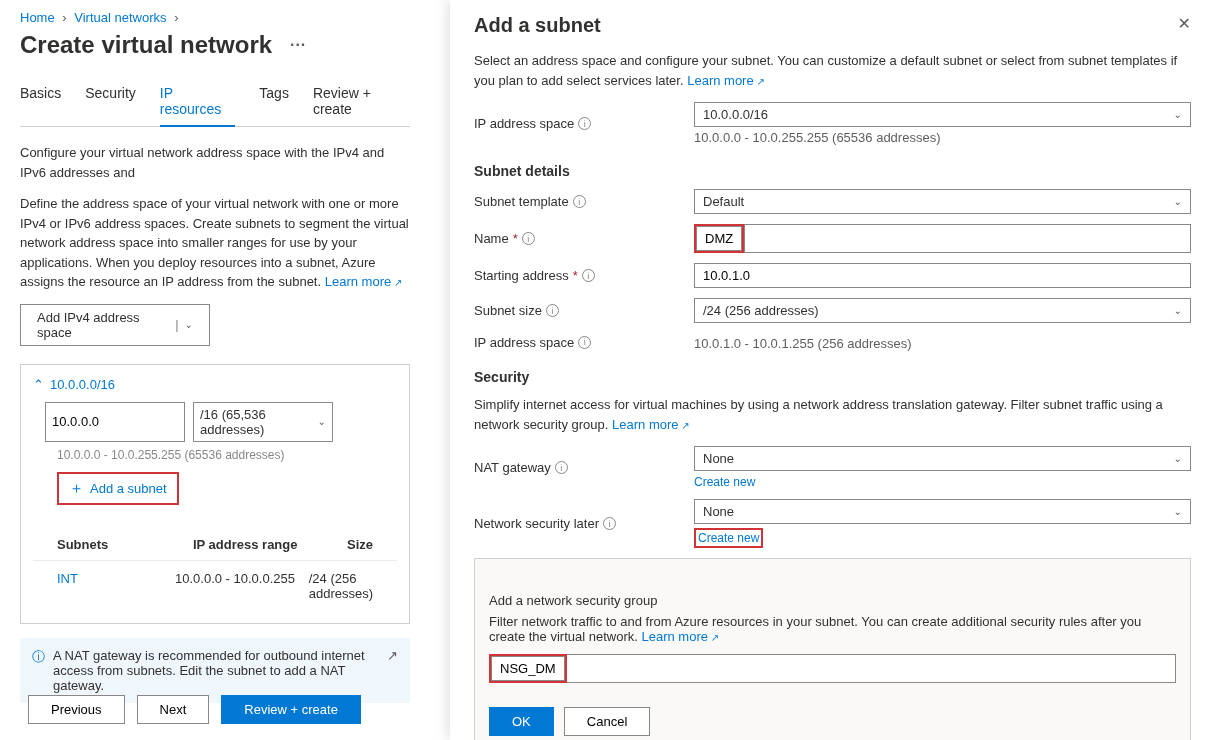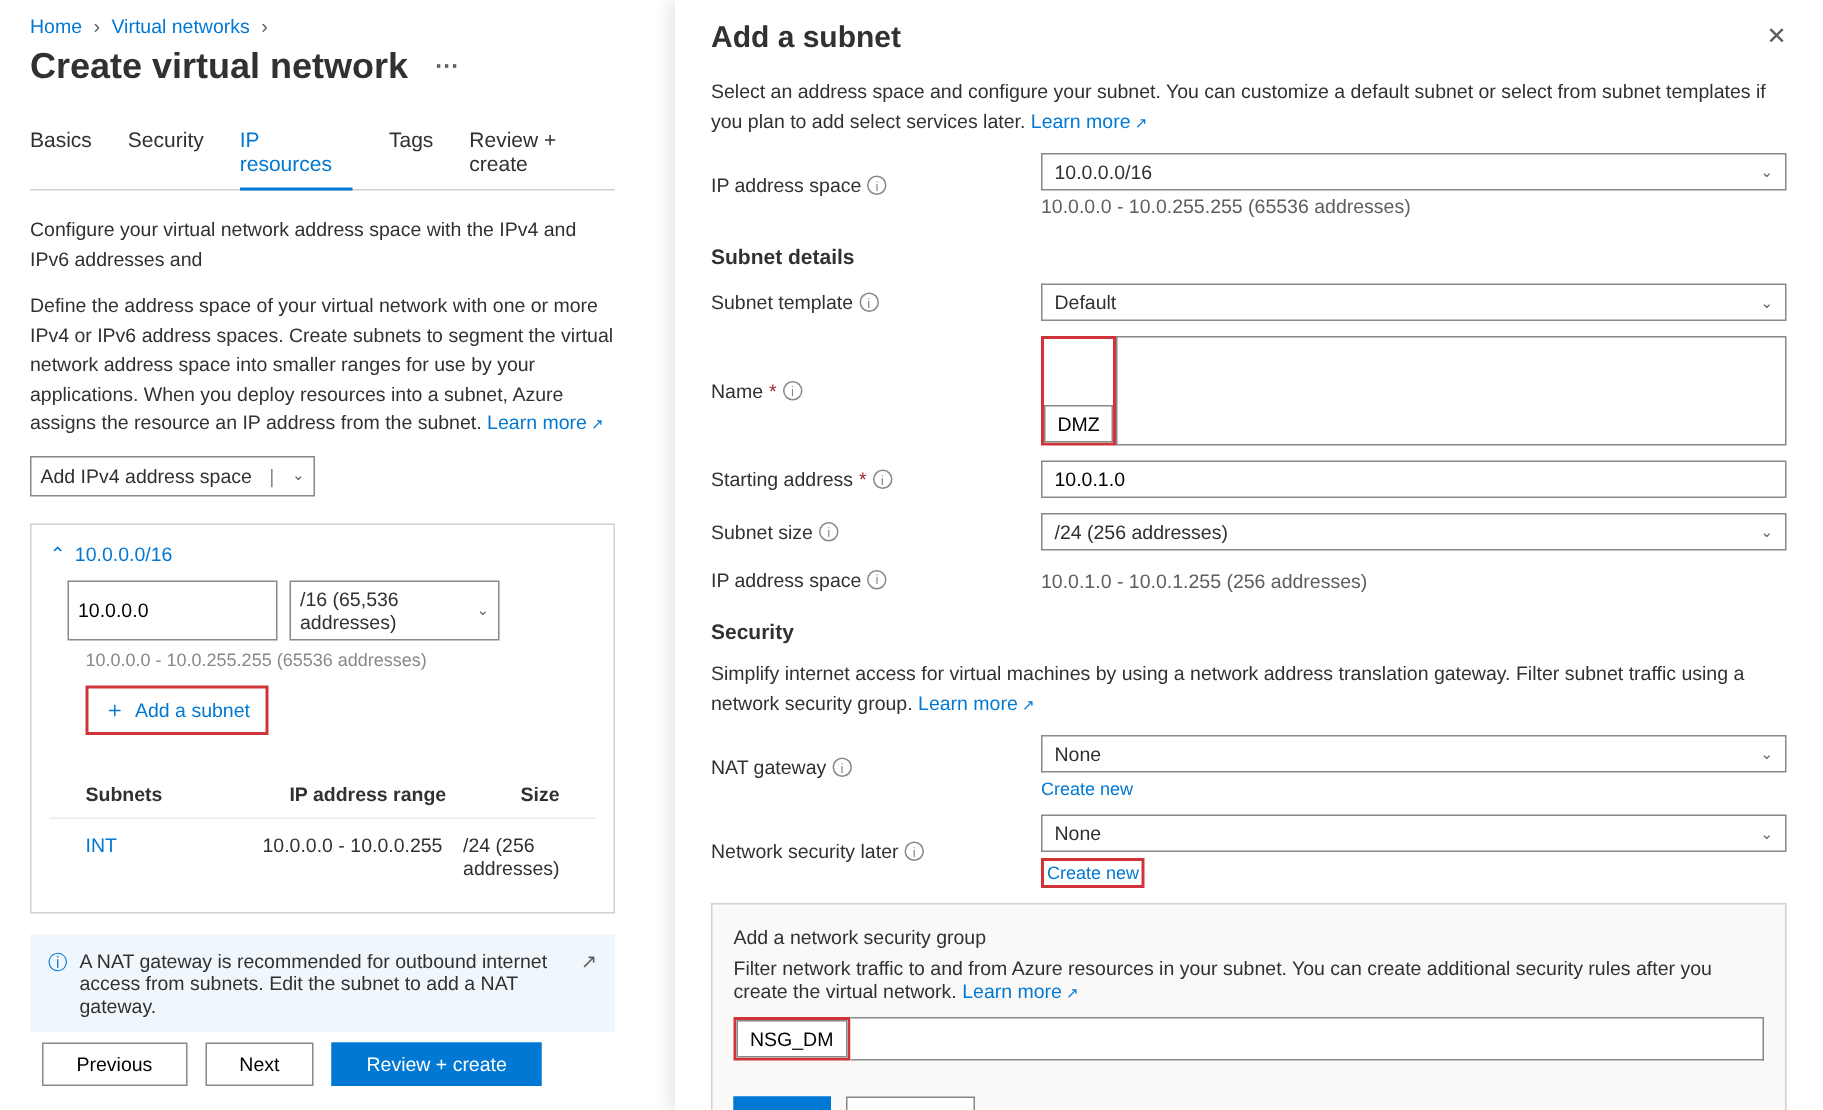--- a/index.html
+++ b/index.html
@@ -9,21 +9,21 @@
 .breadcrumb { font-size: 13px; margin-bottom: 6px; }
 .breadcrumb span { color: #0078d4; cursor: pointer; }
 .breadcrumb .sep { color: #605e5c; margin: 0 4px; }
 .page-title { font-size: 24px; font-weight: 600; margin-bottom: 18px; display: flex; align-items: center; gap: 18px; }
 .page-title .more { color: #605e5c; cursor: pointer; font-size: 16px; }
 .tabs { border-bottom: 1px solid #d2d0ce; display: flex; gap: 24px; margin-bottom: 16px; }
 .tab { padding: 8px 0; cursor: pointer; font-size: 14px; color: #323130; }
 .tab.active { border-bottom: 2px solid #0078d4; color: #0078d4; margin-bottom: -1px; }
 .para { font-size: 13px; line-height: 1.5; margin-bottom: 12px; color: #323130; }
 .link-ext::after { content: " ↗"; font-size: 10px; }
-.dropdown-bar { border: 1px solid #8a8886; padding: 5px 6px; width: 190px; display: flex; align-items: center; justify-content: space-between; margin-bottom: 18px; cursor: pointer; font-size: 13px; }
+.dropdown-bar { border: 1px solid #8a8886; padding: 5px 16px; width: 190px; display: flex; align-items: center; justify-content: space-between; margin-bottom: 18px; cursor: pointer; font-size: 13px; }
 .dropdown-bar .divider { color: #8a8886; margin: 0 6px; }
 .address-block { border: 1px solid #d2d0ce; padding: 12px; margin-bottom: 12px; }
 .address-header { color: #0078d4; font-size: 13px; cursor: pointer; display: flex; align-items: center; gap: 6px; margin-bottom: 10px; }
 .row-inputs { display: flex; gap: 8px; margin-left: 12px; margin-bottom: 6px; }
 .row-inputs input { border: 1px solid #8a8886; padding: 4px 6px; width: 140px; font-size: 13px; }
 .row-inputs .sizebox { border: 1px solid #8a8886; padding: 4px 6px; width: 140px; display: flex; align-items: center; justify-content: space-between; cursor: pointer; font-size: 13px; }
 .muted { color: #8a8886; font-size: 12px; margin-left: 24px; margin-bottom: 10px; }
 .add-subnet-btn { display: inline-flex; align-items: center; gap: 6px; margin-left: 24px; color: #0078d4; border: 2px solid #d13438; padding: 5px 10px; cursor: pointer; font-size: 13px; margin-bottom: 14px; }
 .add-subnet-btn .plus { font-size: 15px; }
 .subnet-table { width: 100%; margin-top: 10px; }
@@ -48,21 +48,21 @@
 .form-row .lbl .req { color: #a4262c; }
 .form-row .ctrl { flex: 1; }
 .form-row .ctrl input, .form-row .ctrl .select { width: 100%; border: 1px solid #8a8886; padding: 4px 8px; font-size: 13px; }
 .form-row .ctrl .select { display: flex; justify-content: space-between; align-items: center; cursor: pointer; }
 .form-row .ctrl .readonly { font-size: 13px; color: #605e5c; padding: 3px 0 0 0; }
 .form-row .ctrl .sub { font-size: 12px; margin-top: 4px;}
 .info-ic { display: inline-flex; width: 13px; height: 13px; border: 1px solid #8a8886; border-radius: 50%; font-size: 9px; align-items: center; justify-content: center; color: #8a8886; }
 .section-title { font-weight: 600; font-size: 14px; margin: 18px 0 10px; }
 .highlight-box { border: 2px solid #d13438; padding: 1px 2px; display: inline-block; }
 .name-input-wrap { display: inline-block; border: 2px solid #d13438; }
-.name-input-wrap input { border: 1px solid #8a8886; padding: 4px 8px; width: 54px; font-size: 13px; margin-top: 44px; }
+.name-input-wrap input { border: 1px solid #8a8886; padding: 4px 8px; width: 54px; font-size: 13px; }
 .nsg-card { border: 1px solid #d2d0ce; background: #faf9f8; padding: 14px; margin-top: 8px; }
 .nsg-card input { border: 1px solid #8a8886; padding: 4px 8px; width: 100%; font-size: 13px; margin-top: 10px; }
 .nsg-input-wrap { border: 2px solid #d13438; display: inline-block;}
 .nsg-card .btns { margin-top: 24px; display: flex; gap: 10px; }
 .chev { font-size: 10px; color: #605e5c; }
 </style>
 </head>
 <body>
 
 <div class="left-pane">
@@ -249,21 +249,21 @@
     <div class="ctrl">
       <div class="select">
           <span>None</span>
           <span class="chev">⌄</span>
         </div>
       <div class="sub"><span class="highlight-box"><a>Create new</a></span></div>
     </div>
   </div>
 
   <div class="nsg-card">
-    <div style="font-size:13px; margin-bottom:6px;">Add a network security group</div>
+    <div style="font-size:13px; margin-bottom:6px;margin-top:20px;">Add a network security group</div>
     <div style="font-size:13px; color:#323130;">
       <span>Filter network traffic to and from Azure resources in your subnet. You can create additional security rules after you create the virtual network.</span>
       <a class="link-ext">Learn more</a>
     </div>
     <div style="display:flex; margin-top:10px;">
       <span class="nsg-input-wrap"><input style="width: 74px; margin-top: 0px;" value="NSG_DMZ"></span>
       <input style="flex: 1 1 0%; border-top: 1px solid rgb(138, 136, 134); border-right: 1px solid rgb(138, 136, 134); border-bottom: 1px solid rgb(138, 136, 134); border-image: initial; border-left: none; padding: 4px 8px; font-size: 13px; margin-top: 0px;">
     </div>
     <div class="btns">
       <button class="btn primary">OK</button>

